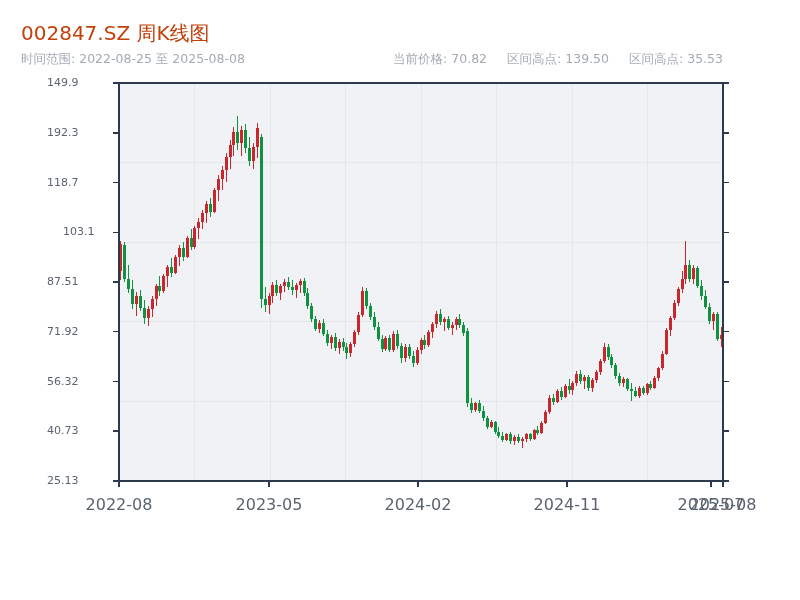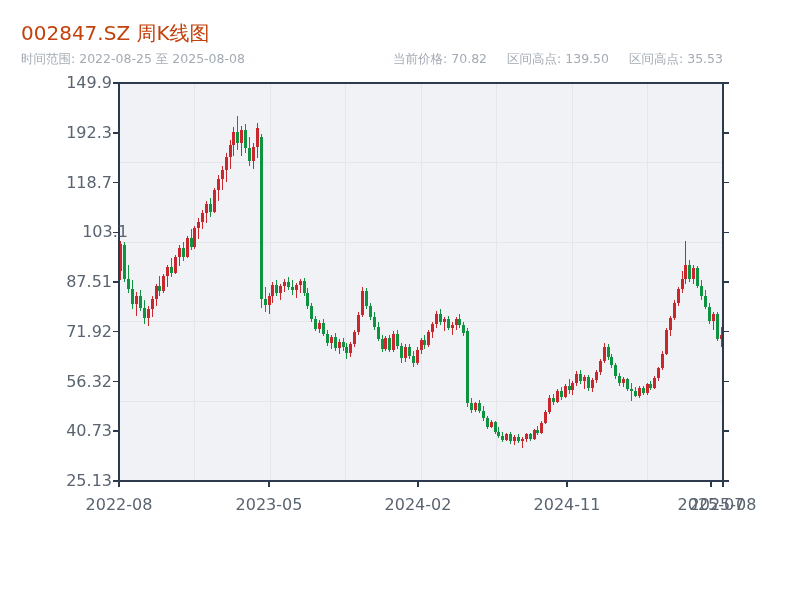--- a/index.html
+++ b/index.html
@@ -5,21 +5,21 @@
   html,body{margin:0;padding:0;width:800px;height:600px;background:#ffffff;overflow:hidden;
     font-family:"DejaVu Sans","Liberation Sans",sans-serif;}
   .page{position:relative;width:800px;height:600px;background:#ffffff;}
   .title{position:absolute;left:21px;top:20px;font-size:20px;color:#c2410c;}
   .subtitle{position:absolute;left:21px;top:51px;font-size:12.5px;color:#a4abb4;}
   .stats{position:absolute;top:51px;right:77px;font-size:12.5px;color:#a4abb4;white-space:nowrap;}
   .stat{margin-left:16px;}
   .stat:first-child{margin-left:0;}
   #plot-svg{position:absolute;left:0;top:0;}
   .axis-labels{position:absolute;left:0;top:0;width:800px;height:600px;pointer-events:none;}
-  .ytick{position:absolute;width:112px;text-align:right;font-size:16px;color:#5a6470;line-height:14px;}
+  .ytick{position:absolute;width:112px;font-size:11px;color:#5a6470;line-height:14px;padding-left:47px;}
   .xtick{position:absolute;top:498px;transform:translateX(-50%);font-size:16px;color:#5a6470;line-height:14px;white-space:nowrap;}
 </style>
 </head>
 <body>
 
 <div class="page">
   <div class="title">002847.SZ 周K线图</div>
   <div class="subtitle">时间范围: 2022-08-25 至 2025-08-08</div>
   <div class="stats">
     <span class="stat"><span>当前价格:</span> <span>70.82</span></span>

